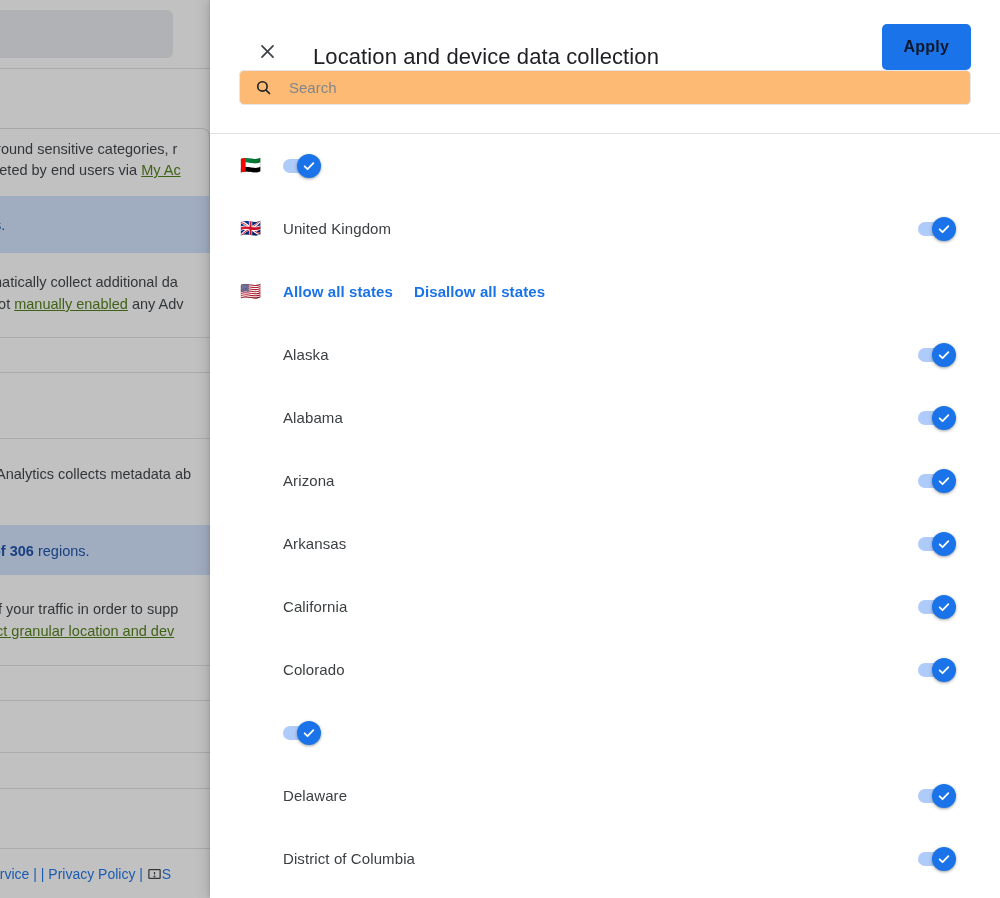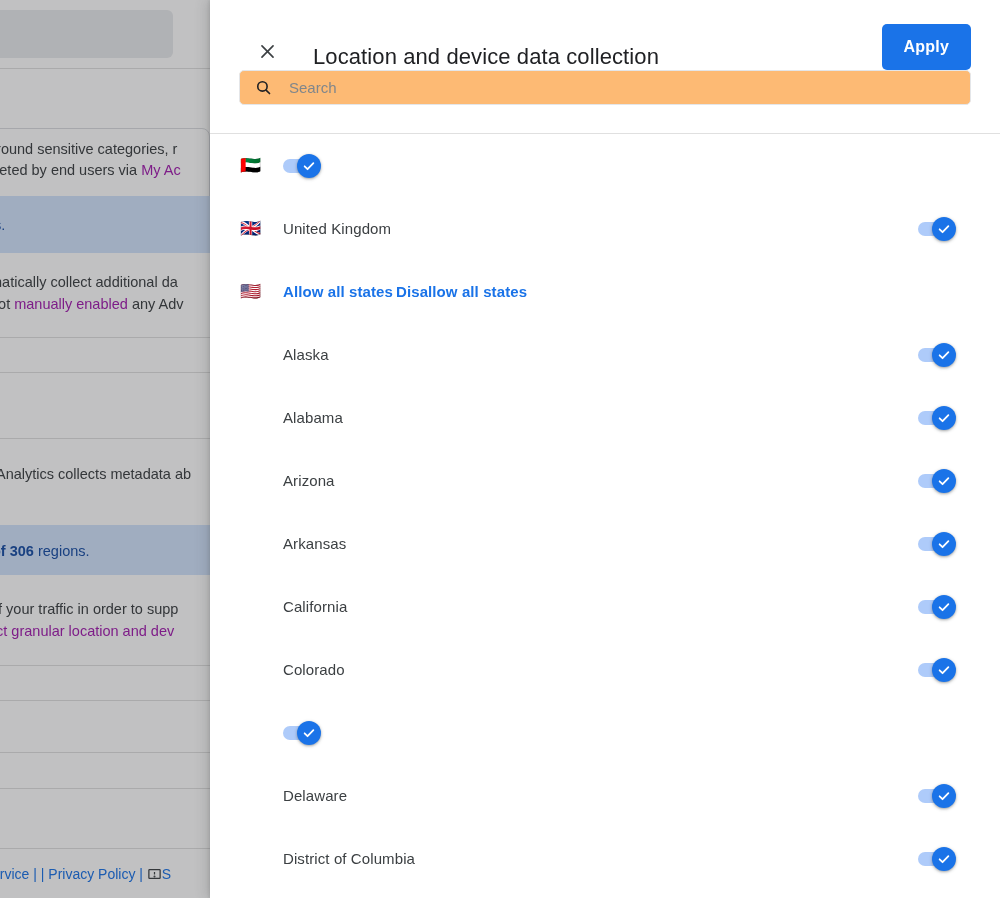--- a/index.html
+++ b/index.html
@@ -53,21 +53,22 @@
     height: 1px;
     background: #e0e0e0;
   }
   .bg-text {
     position: absolute;
     white-space: nowrap;
     font-size: 14.5px;
     color: #3c4043;
   }
   .bg-link {
-    color: #a21caf;
+    color: #4d7c0f;
+    text-decoration: underline;
   }
   .bg-hl {
     position: absolute;
     background: #d2e3fc;
   }
   .bg-hl-text {
     position: absolute;
     white-space: nowrap;
     font-size: 14.5px;
     color: #174ea6;
@@ -129,21 +130,21 @@
     letter-spacing: 0.1px;
     white-space: nowrap;
     overflow: hidden;
     text-overflow: ellipsis;
   }
   #apply-btn {
     flex: 0 0 auto;
     height: 46px;
     padding: 0 22px;
     background: #1a73e8;
-    color: #ffffff;
+    color: #0f172a;
     border: none;
     border-radius: 5px;
     font-family: "Liberation Sans", sans-serif;
     font-size: 16px;
     font-weight: bold;
     letter-spacing: 0.2px;
     cursor: pointer;
   }
 
   
@@ -222,21 +223,21 @@
     color: #3c4043;
     letter-spacing: 0.1px;
     white-space: nowrap;
     overflow: hidden;
     text-overflow: ellipsis;
   }
   .row-actions {
     flex: 0 0 auto;
     display: flex;
     align-items: flex-end;
-    gap: 3px;
+    gap: 21px;
     padding-right: 9px;
   }
   .text-link {
     font-size: 15px;
     color: #1a73e8;
     font-weight: bold;
     letter-spacing: 0.1px;
     white-space: nowrap;
     cursor: pointer;
     background: none;

